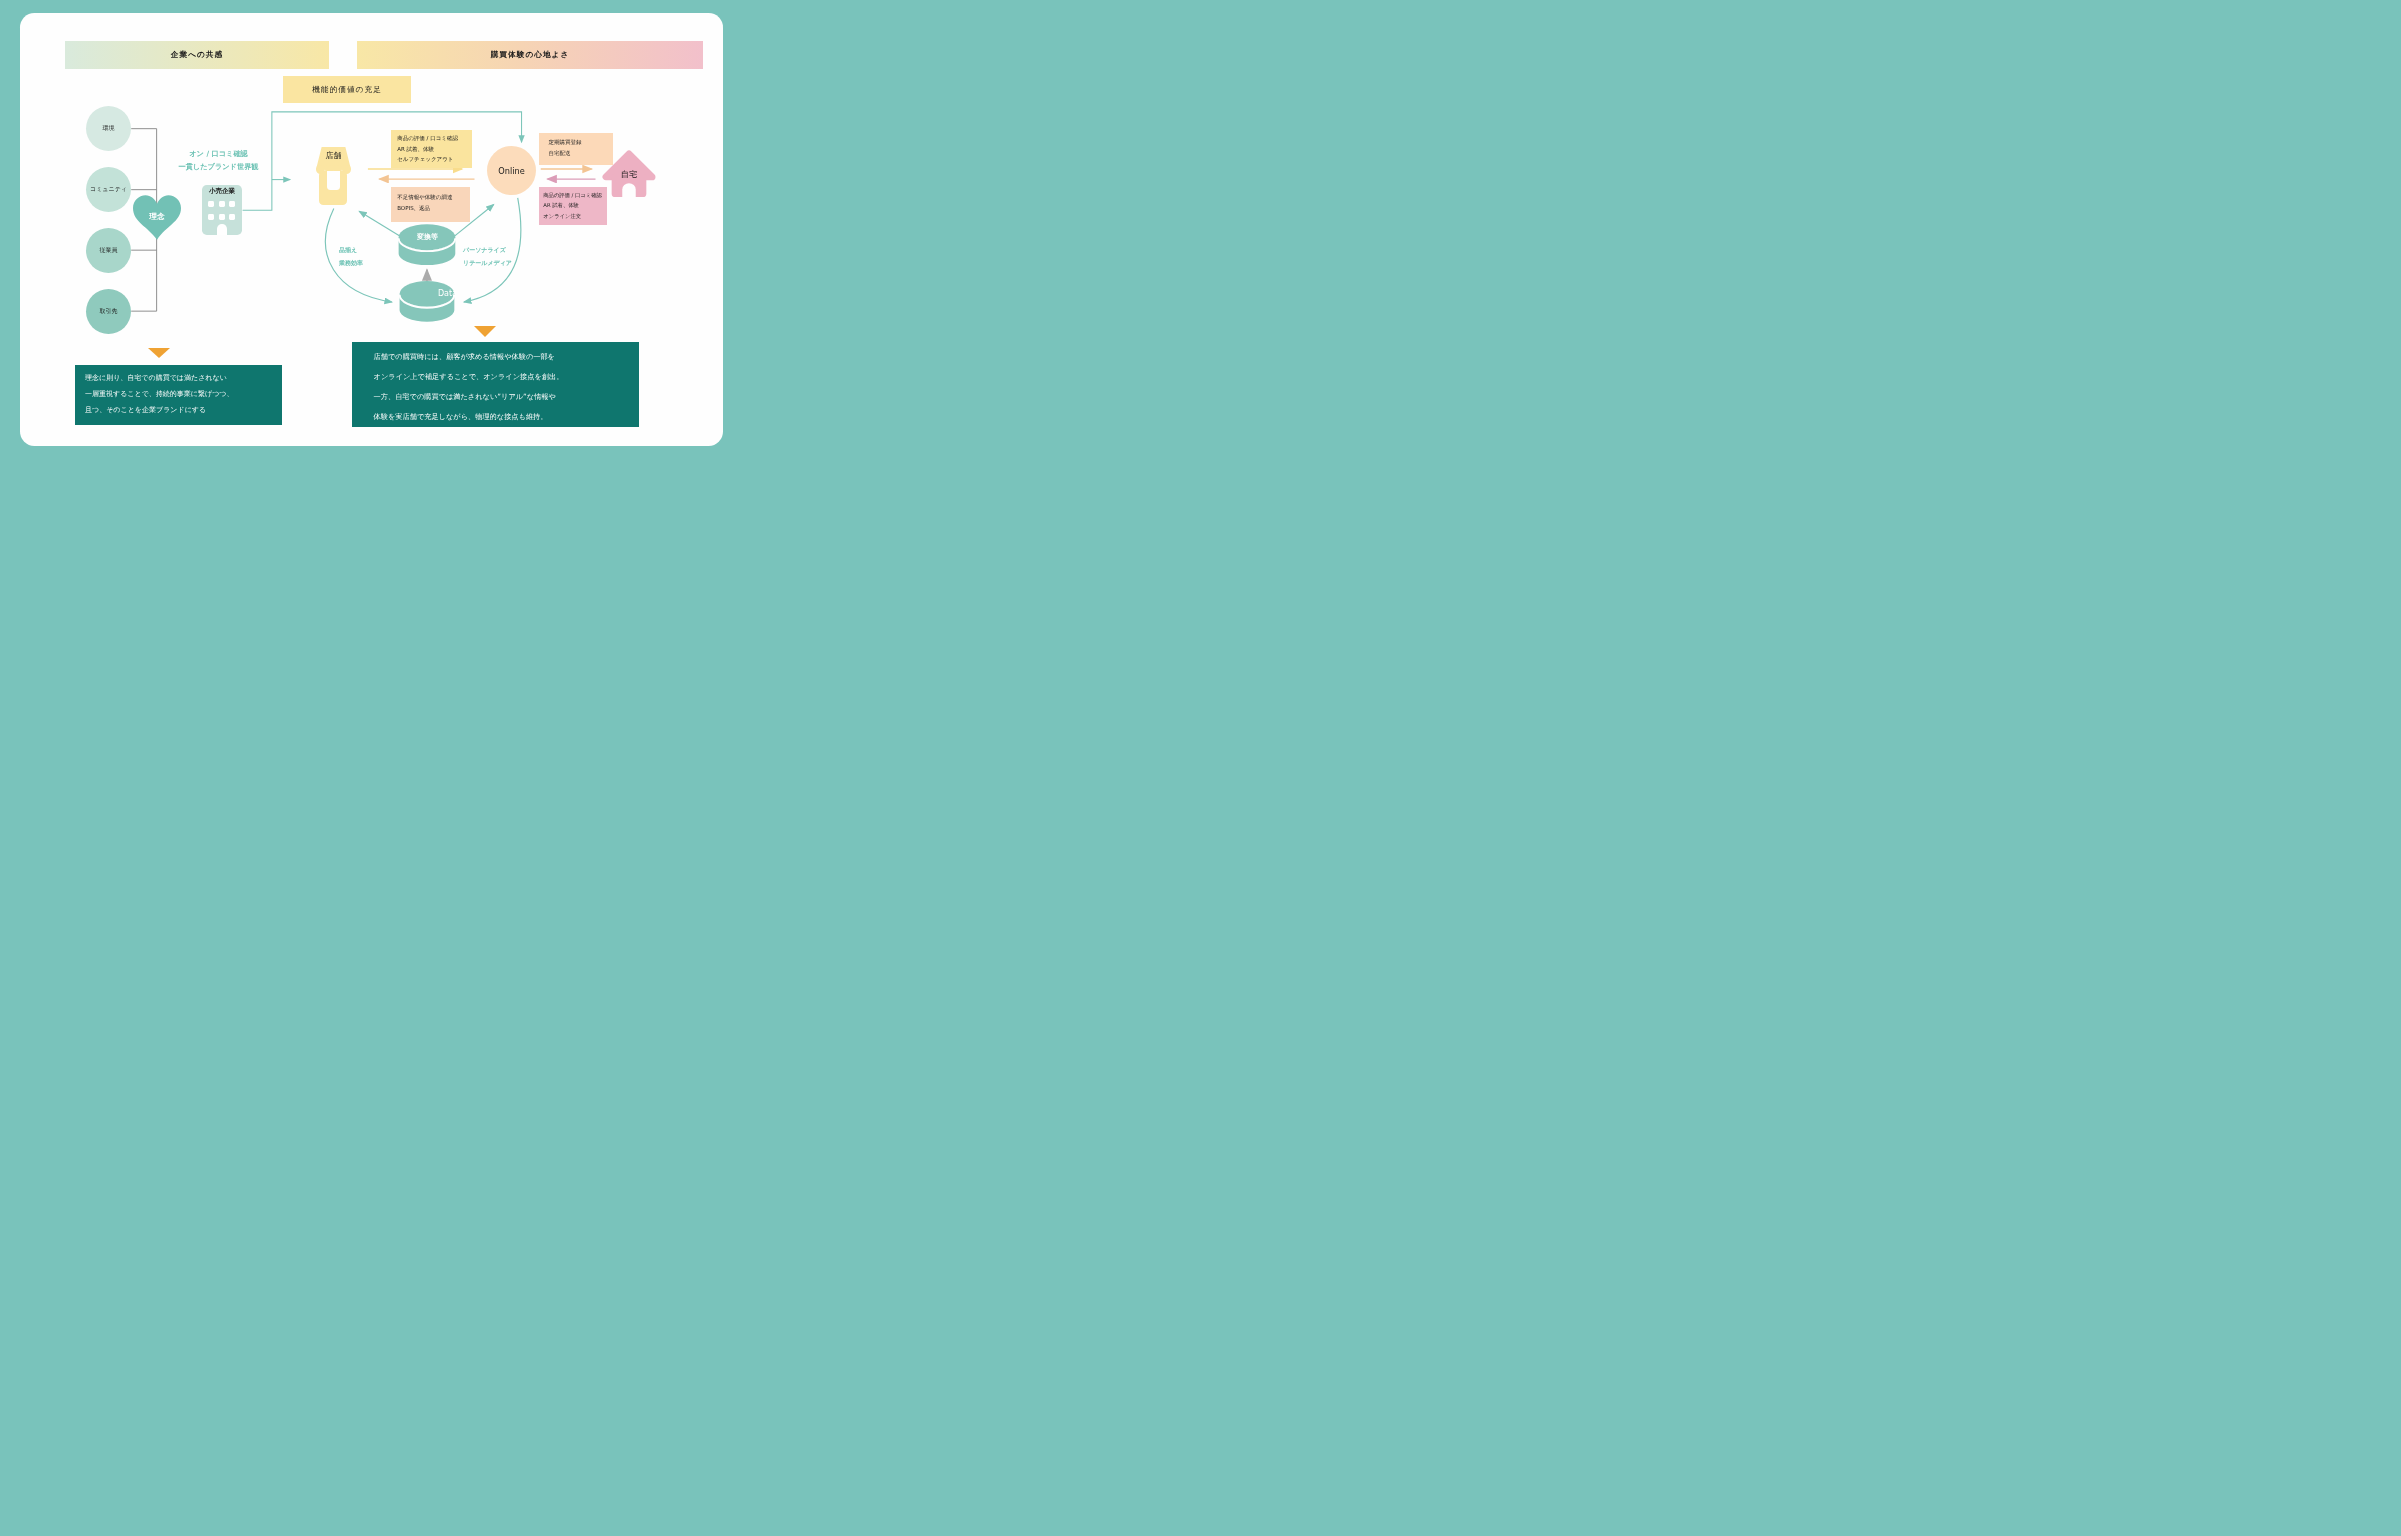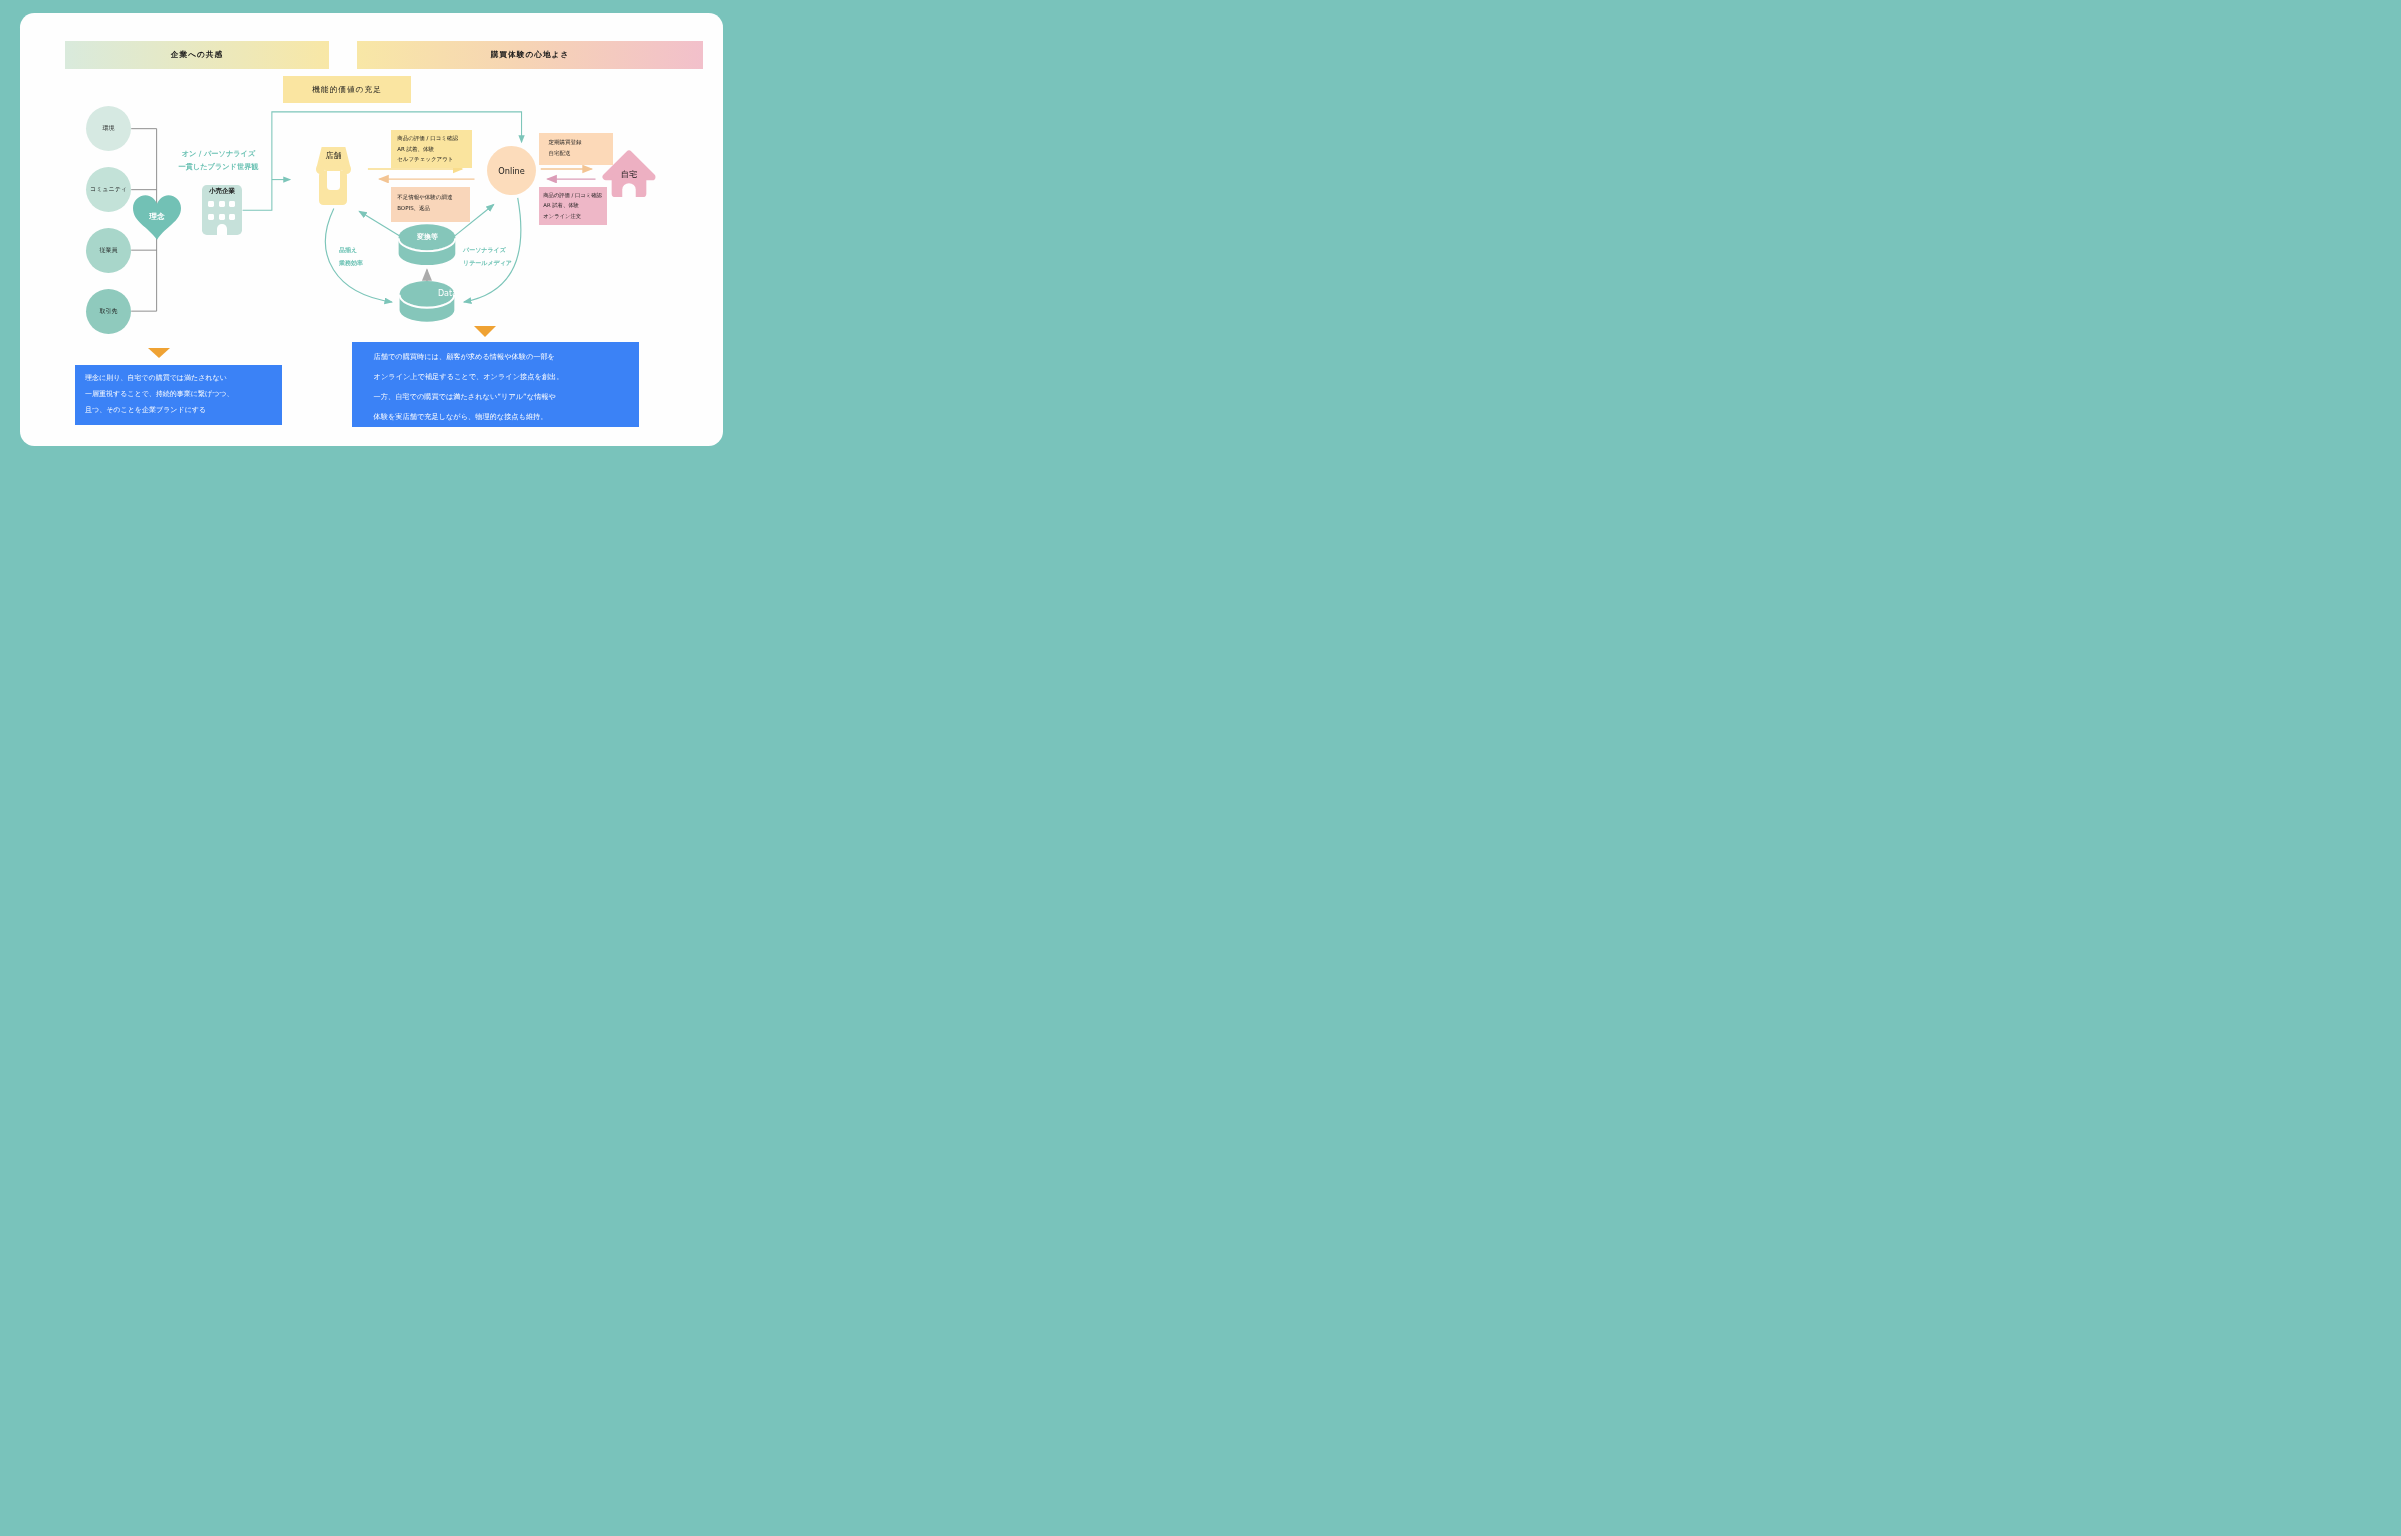--- a/index.html
+++ b/index.html
@@ -6,21 +6,21 @@
   .stage{position:relative;width:743px;height:460px;background:#79c3bb;overflow:hidden;}
   .card{position:absolute;left:20px;top:13.4px;width:703px;height:433px;background:#fefefe;border-radius:14.4px;}
   .abs{position:absolute;}
   .banner{height:28px;display:flex;align-items:center;justify-content:center;font-size:7.7px;color:#1a1a1a;letter-spacing:1px;font-weight:bold;}
   .midbox{display:flex;align-items:center;justify-content:center;font-size:7.7px;color:#1a1a1a;letter-spacing:1px;}
   .circle{border-radius:50%;display:flex;align-items:center;justify-content:center;font-size:6px;color:#1a1a1a;}
   .note{font-size:5.5px;line-height:1.95;color:#1c1c1c;padding:2.9px 0 0 6.2px;}
   .note div{white-space:nowrap;}
   .tealtxt{color:#6cc2b4;font-size:6px;line-height:2.15;font-weight:bold;}
   .brandtxt{color:#6cc2b4;font-size:7.2px;line-height:1.75;font-weight:bold;text-align:center;}
-  .callout{background:#3b82f6;color:#fff;}
+  .callout{background:#0f766e;color:#fff;}
   .callout div{white-space:nowrap;}
   .tri{width:0;height:0;border-left:11px solid transparent;border-right:11px solid transparent;border-top:10.6px solid #efa233;}
   .cyl-label{color:#fff;text-align:center;}
   .nodelabel{color:#161616;text-align:center;}
 </style>
 </head>
 <body>
 
 <div class="stage">
   <div class="card"></div>
@@ -105,21 +105,21 @@
   <div class="abs circle" style="left:86px;top:289px;width:45px;height:45px;background:#8fcabd;">
       <span>取引先</span>
     </div>
 
   <svg class="abs" style="left:133px;top:195px;" width="48" height="45" viewBox="0 0 32 29.6">
     <path d="M23.6,0c-3.4,0-6.3,2.7-7.6,5.6C14.7,2.7,11.8,0,8.4,0C3.8,0,0,3.8,0,8.4c0,9.4,9.5,11.9,16,21.2c6.1-9.3,16-12.1,16-21.2C32,3.8,28.2,0,23.6,0z" fill="#72c1b5"></path>
   </svg>
   <div class="abs" style="left:133px;top:212px;width:48px;text-align:center;color:#fff;font-size:7.7px;font-weight:bold;">理念</div>
 
   <div class="abs brandtxt" style="left:167px;top:148px;width:103px;">
-    <div>オン / パーソナライズ</div>
+    <div>オン / 口コミ確認</div>
     <div>一貫したブランド世界観</div>
   </div>
 
   <div class="abs" style="left:202px;top:185px;width:40px;height:50px;background:#c6e1da;border-radius:4.8px;">
     <div style="position:absolute;left:0;top:2.4px;width:100%;text-align:center;font-size:6.5px;font-weight:700;color:#161616;">小売企業</div>
     <div class="abs" style="left:6.2px;top:16.3px;width:6.2px;height:6.2px;background:#fff;border-radius:1.4px;"></div>
     <div class="abs" style="left:17px;top:16.3px;width:6.2px;height:6.2px;background:#fff;border-radius:1.4px;"></div>
     <div class="abs" style="left:27px;top:16.3px;width:6.2px;height:6.2px;background:#fff;border-radius:1.4px;"></div>
     <div class="abs" style="left:6.2px;top:29px;width:6.2px;height:6.2px;background:#fff;border-radius:1.4px;"></div>
     <div class="abs" style="left:17px;top:29px;width:6.2px;height:6.2px;background:#fff;border-radius:1.4px;"></div>

